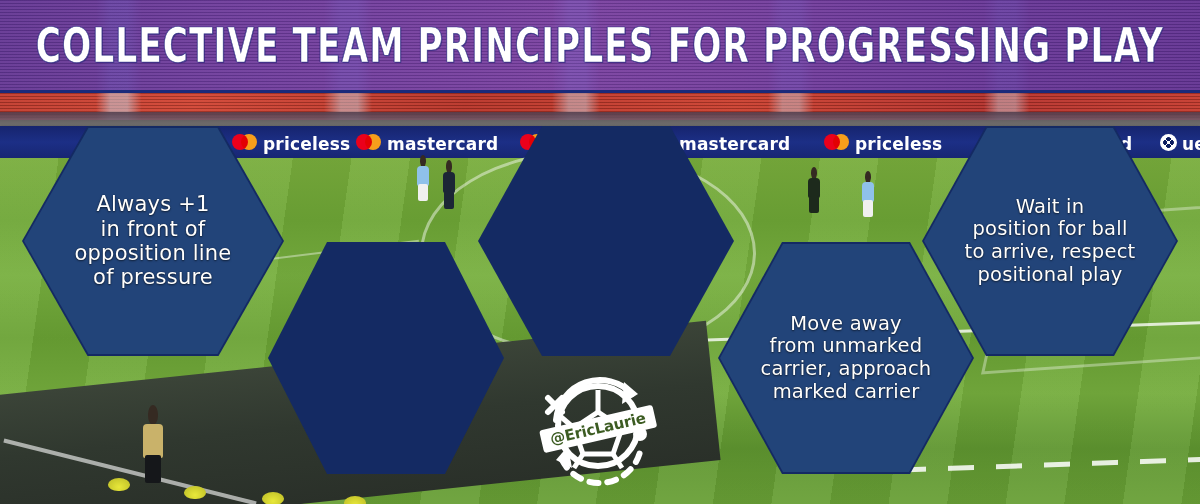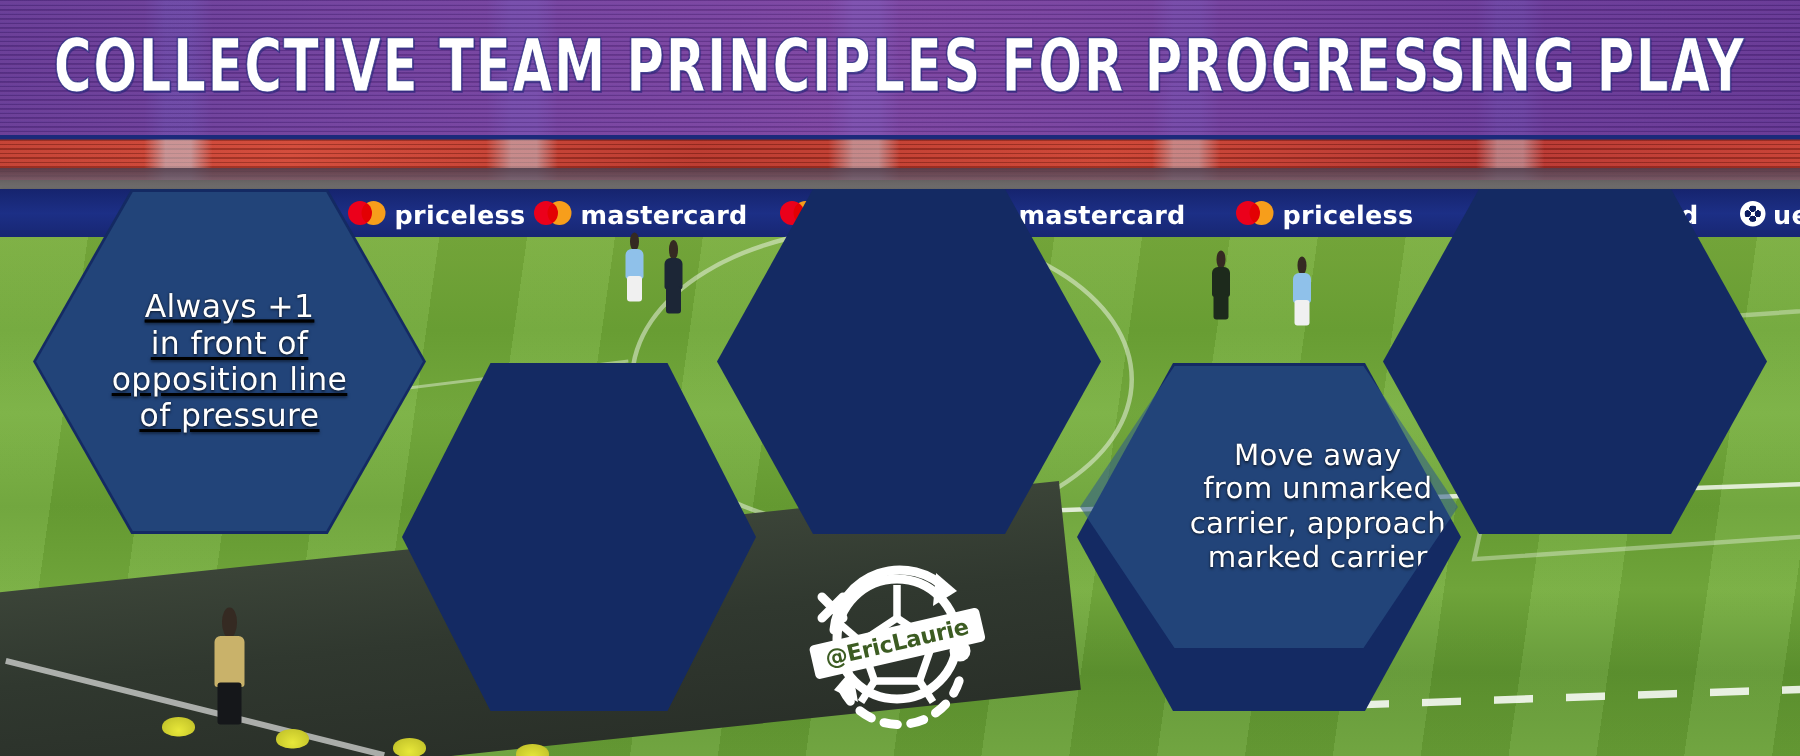--- a/index.html
+++ b/index.html
@@ -388,40 +388,46 @@
     <span class="head"></span>
       <span class="torso" style="background:#c9b26a;"></span>
       <span class="legs" style="background:#15171a;"></span>
   </div>
 
   <div class="banner">
     <div class="banner-title">COLLECTIVE TEAM PRINCIPLES FOR PROGRESSING PLAY</div>
   </div>
 
   <div class="hex-border" style="left:22px; top:126px; width:262px; height:230px;"></div>
-  <div class="hex" style="left:24px; top:128px; width:258px; height:226px;text-decoration:underline;">
+  <div class="hex" style="left:24px; top:128px; width:258px; height:226px;">
     <span class="hex-label">Always +1
 in front of
 opposition line
 of pressure</span>
   </div>
 
   <div class="hex-border" style="left:268px; top:242px; width:236px; height:232px;"></div>
 
   <div class="hex-border" style="left:478px; top:126px; width:256px; height:230px;"></div>
 
   <div class="hex-border" style="left:718px; top:242px; width:256px; height:232px;"></div>
-  <div class="hex" style="left:720px; top:244px; width:252px; height:188px;justify-content:flex-end;">
+  <div class="hex" style="left:720px; top:244px; width:252px; height:228px;">
     <span class="hex-label sm">Move away
 from unmarked
 carrier, approach
 marked carrier</span>
   </div>
 
   <div class="hex-border" style="left:922px; top:126px; width:256px; height:230px;"></div>
+  <div class="hex" style="left:924px; top:128px; width:252px; height:226px;">
+    <span class="hex-label sm">Wait in
+position for ball
+to arrive, respect
+positional play</span>
+  </div>
 
   <div class="logo">
     <svg width="140" height="130" viewBox="0 0 140 130" aria-hidden="true">
 
       <circle cx="70" cy="62" r="40" fill="none" stroke="#ffffff" stroke-width="6"></circle>
 
       <path d="M70 26 L70 48" stroke="#ffffff" stroke-width="5" fill="none"></path>
       <path d="M70 48 L46 64 L55 90 L85 90 L94 64 Z" fill="none" stroke="#ffffff" stroke-width="5"></path>
       <path d="M46 64 L32 52" stroke="#ffffff" stroke-width="5"></path>
       <path d="M94 64 L108 52" stroke="#ffffff" stroke-width="5"></path>

